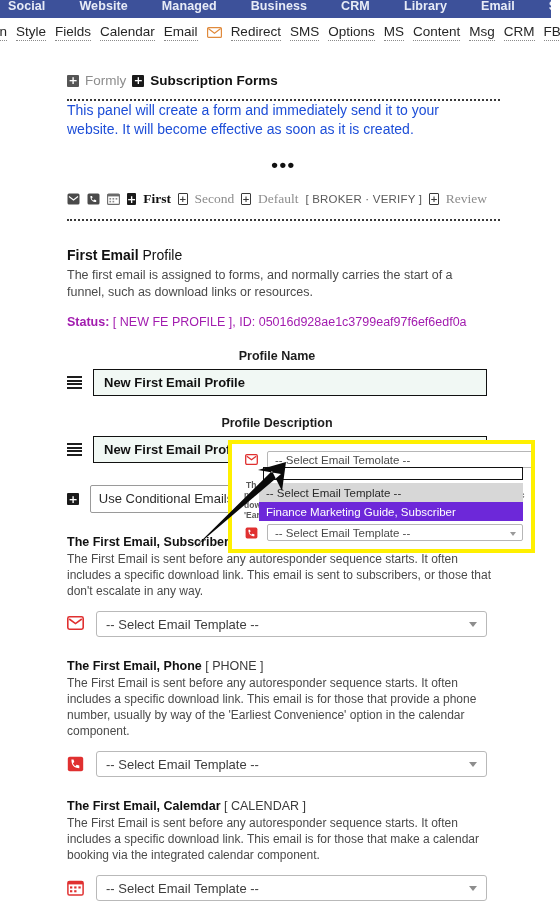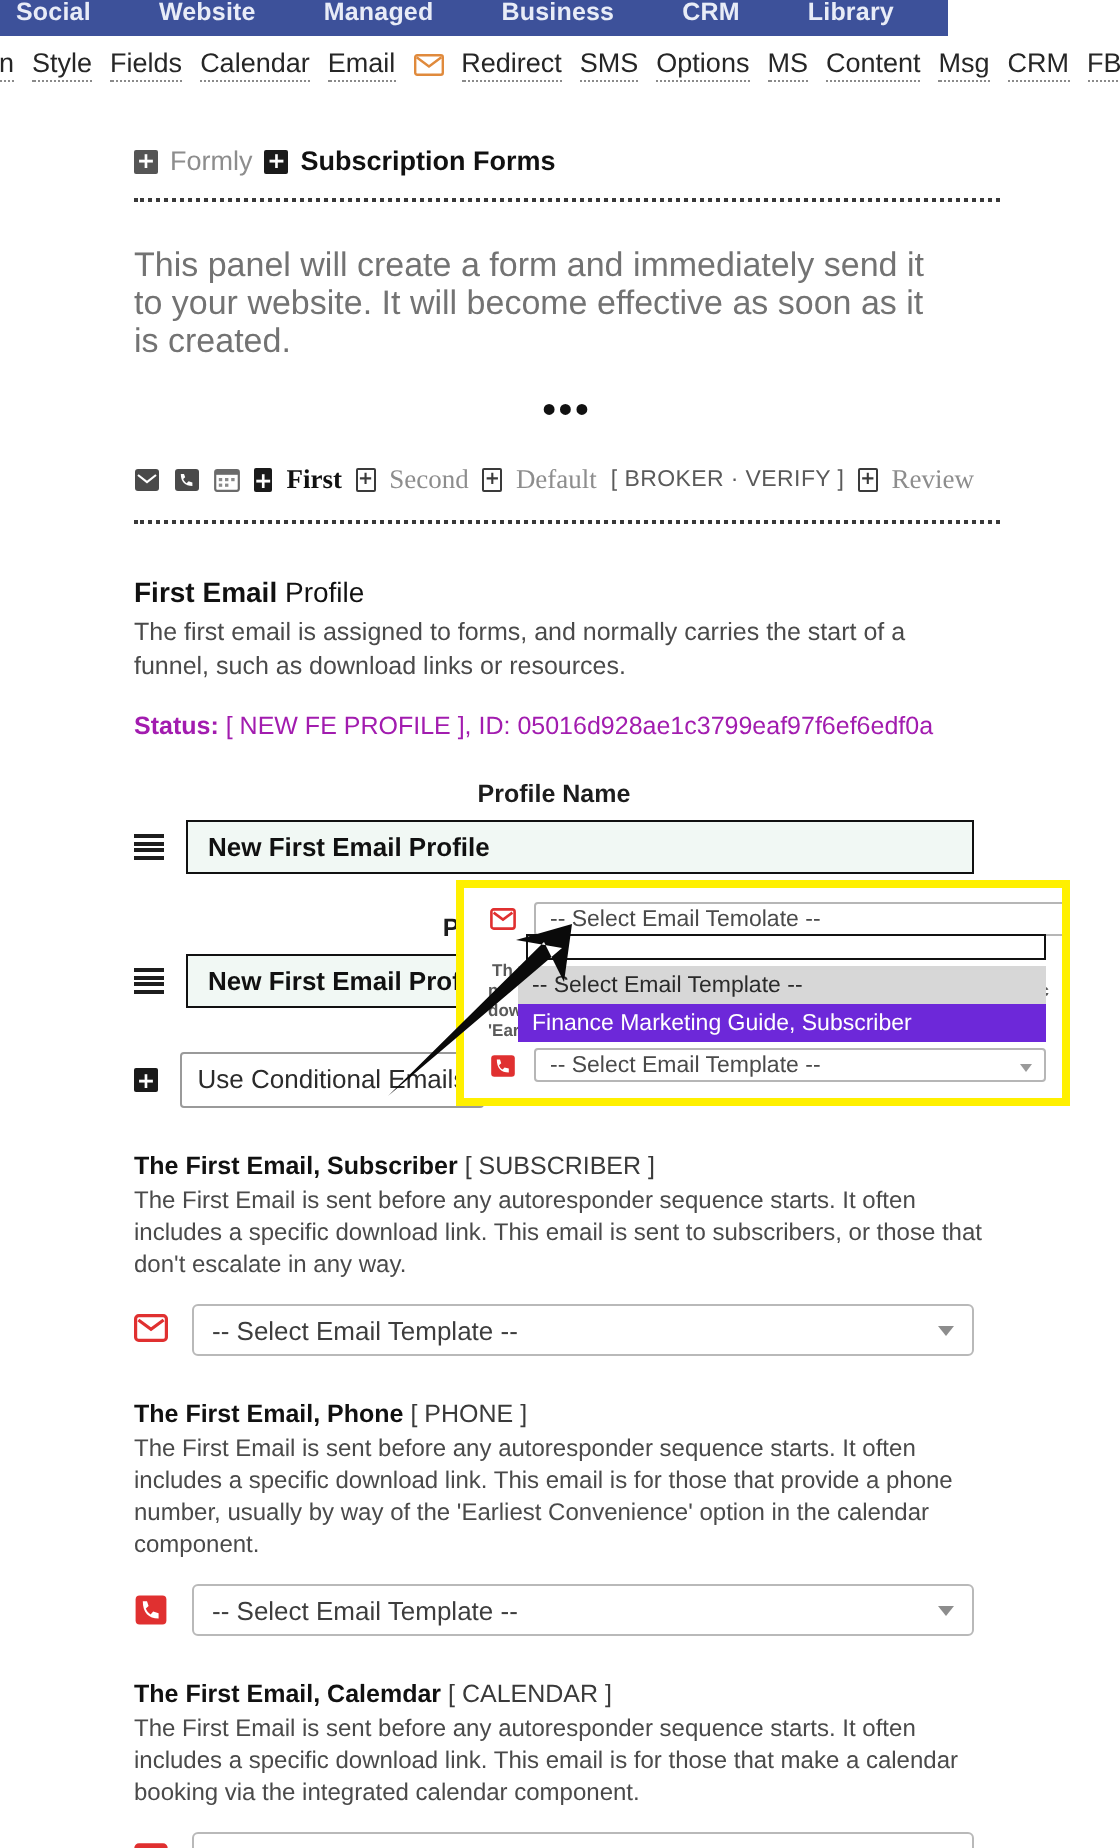--- a/index.html
+++ b/index.html
@@ -7,21 +7,21 @@
     margin: 0; padding: 0;
     width: 560px; height: 924px;
     background: #ffffff;
     font-family: "Liberation Sans", sans-serif;
     overflow: hidden;
   }
 
   
   .topnav {
     position: absolute; left: 0; top: 0;
-    width: 474px; height: 18px;
+    width: 551px; height: 18px;
     background: #3d519a;
     overflow: hidden;
     white-space: nowrap;
   }
   .topnav-inner {
     position: absolute; left: 0; top: -6px;
     display: flex; align-items: center; gap: 34px;
     padding-left: 8px; height: 24px;
   }
   .topnav-item {
@@ -77,23 +77,22 @@
     font-size: 9px;
   }
 
   .dotrule {
     margin-top: 11px;
     border-bottom: 2px dotted #3a3a3a;
     width: 433px;
   }
 
   .intro {
-    margin-top: 22px;
-    font-size: 17px;
-    color: #737373;
+    font-size: 14px;
+    color: #1d4ed8;
     line-height: 19px;
     width: 400px;
   }
 
   .ellipsis-dots {
     text-align: center;
     width: 433px;
     margin-top: 22px;
     color: #111;
     font-size: 19px;

